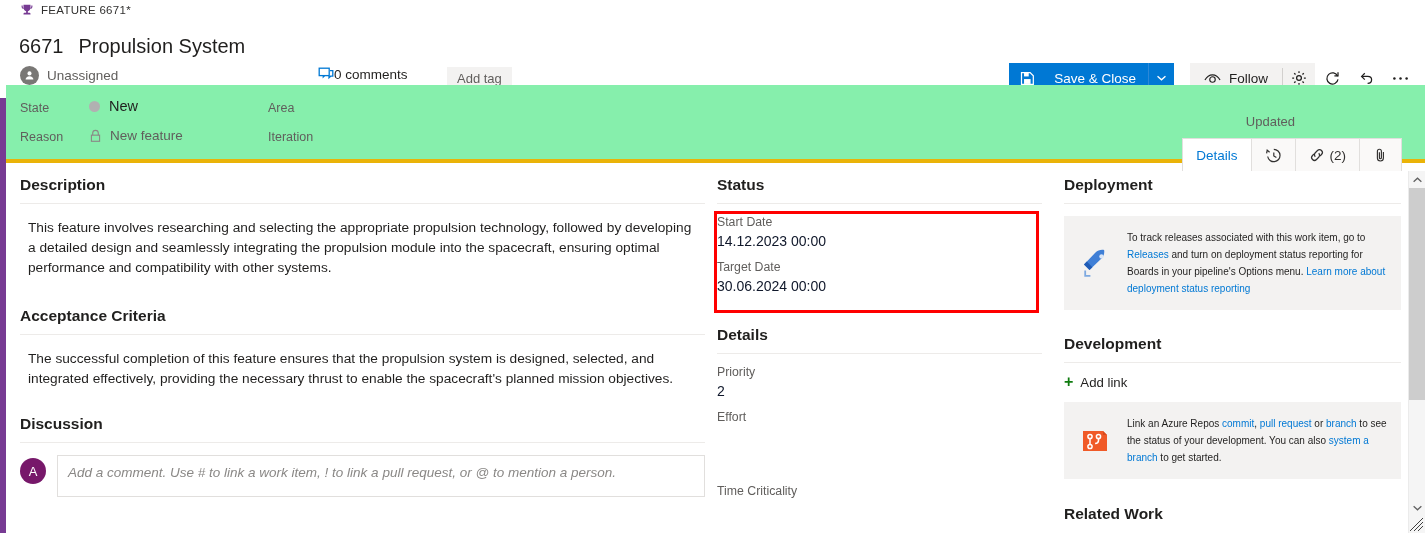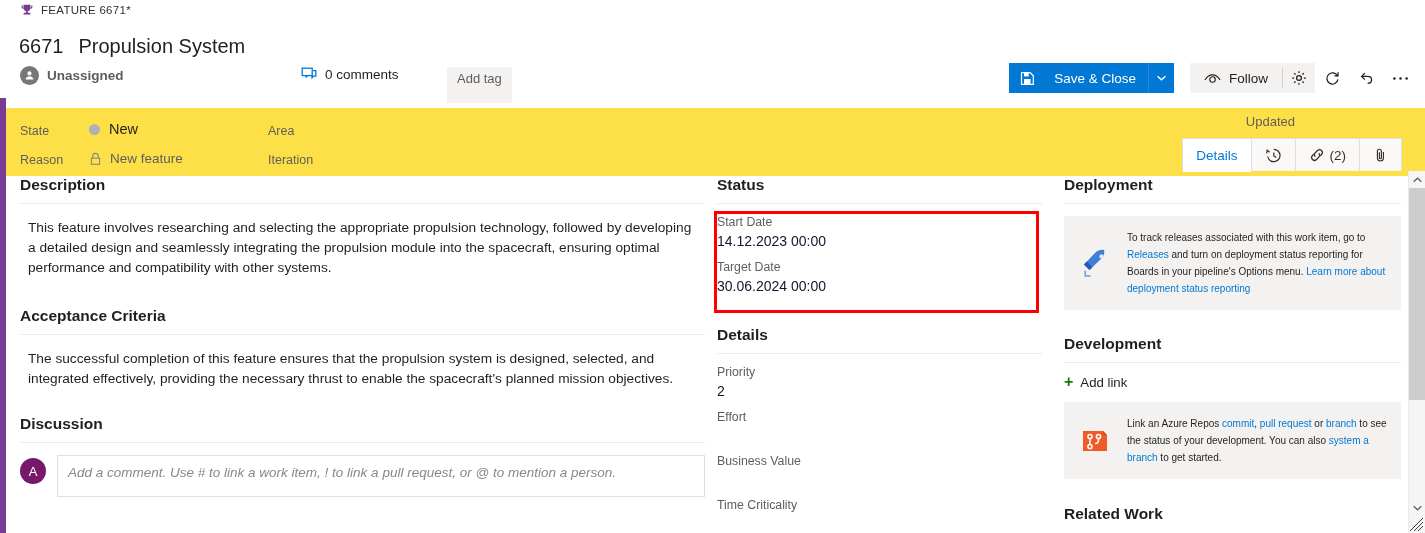--- a/index.html
+++ b/index.html
@@ -44,29 +44,29 @@
     font-size: 11.5px; letter-spacing: .3px; color: #323130; font-weight: 400;
   }
   .title-row {
     position: absolute; left: 19px; top: 35px;
     display: flex; align-items: baseline; gap: 15px;
   }
   .wi-id { font-size: 20px; color: #201f1e; font-weight: 400; }
   .wi-title { font-size: 20px; color: #201f1e; font-weight: 400; }
 
   .meta-row { position: absolute; left: 20px; top: 66px; display: flex; align-items: center; }
-  .assignee { display: flex; align-items: center; gap: 8px; cursor: pointer; font-weight: bold; }
+  .assignee { display: flex; align-items: center; gap: 8px; cursor: pointer; }
   .assignee-avatar {
     width: 19px; height: 19px; border-radius: 50%; background: #797775;
     display: flex; align-items: center; justify-content: center;
   }
   .assignee-name { font-size: 13.5px; color: #605e5c; }
   .comments-link {
-    position: absolute; left: 301px; top: 66px;
-    display: flex; align-items: center; gap: 8px; cursor: pointer;
+    position: absolute; left: 318px; top: 66px;
+    display: flex; align-items: center; gap: 0; cursor: pointer;
   }
   .comment-icon { width: 16px; height: 16px; display: block; }
   .comments-text { font-size: 13.5px; color: #201f1e; }
   .add-tag {
     position: absolute; left: 447px; top: 67px;
     font-size: 13px; color: #605e5c; background: #f3f2f1;
     padding: 3px 9px 16px; cursor: pointer; border: 1px solid transparent;
   }
 
   
@@ -96,22 +96,22 @@
     width: 32px; display: flex; align-items: center;
     justify-content: center; cursor: pointer;
   }
   .tb-icon-btn {
     width: 34px; display: flex; align-items: center;
     justify-content: center; cursor: pointer; color: #201f1e;
   }
 
   
   .state-strip {
-    position: absolute; left: 6px; top: 108px; right: 0; height: 78px;
-    background: #fde047; border-bottom: 4px solid #eab308;
+    position: absolute; left: 6px; top: 85px; right: 0; height: 78px;
+    background: #86efac; border-bottom: 4px solid #eab308;
   }
   .fld { position: absolute; display: flex; align-items: center; }
   .fld-underline-mid {
     font-size: 12.5px; color: #605e5c;
   }
   .state-val { display: flex; align-items: center; gap: 9px; }
   .state-dot { width: 11px; height: 11px; border-radius: 50%; background: #b1b1b1; }
   .state-text { font-size: 14.5px; color: #201f1e; }
   .reason-val { display: flex; align-items: center; gap: 8px; }
   .reason-text { font-size: 13.5px; color: #605e5c; }
@@ -441,21 +441,20 @@
 
         <div class="field-block">
           <div class="field-label">Priority</div>
           <div class="field-value">2</div>
         </div>
         <div class="field-block">
           <div class="field-label">Effort</div>
           <div class="field-value empty"></div>
         </div>
         <div class="field-block">
-          <div class="field-label">Business Value</div>
           <div class="field-value empty"></div>
         </div>
         <div class="field-block">
           <div class="field-label">Time Criticality</div>
           <div class="field-value empty"></div>
         </div>
       </div>
     </div>
 
     <div class="col col-dev">

